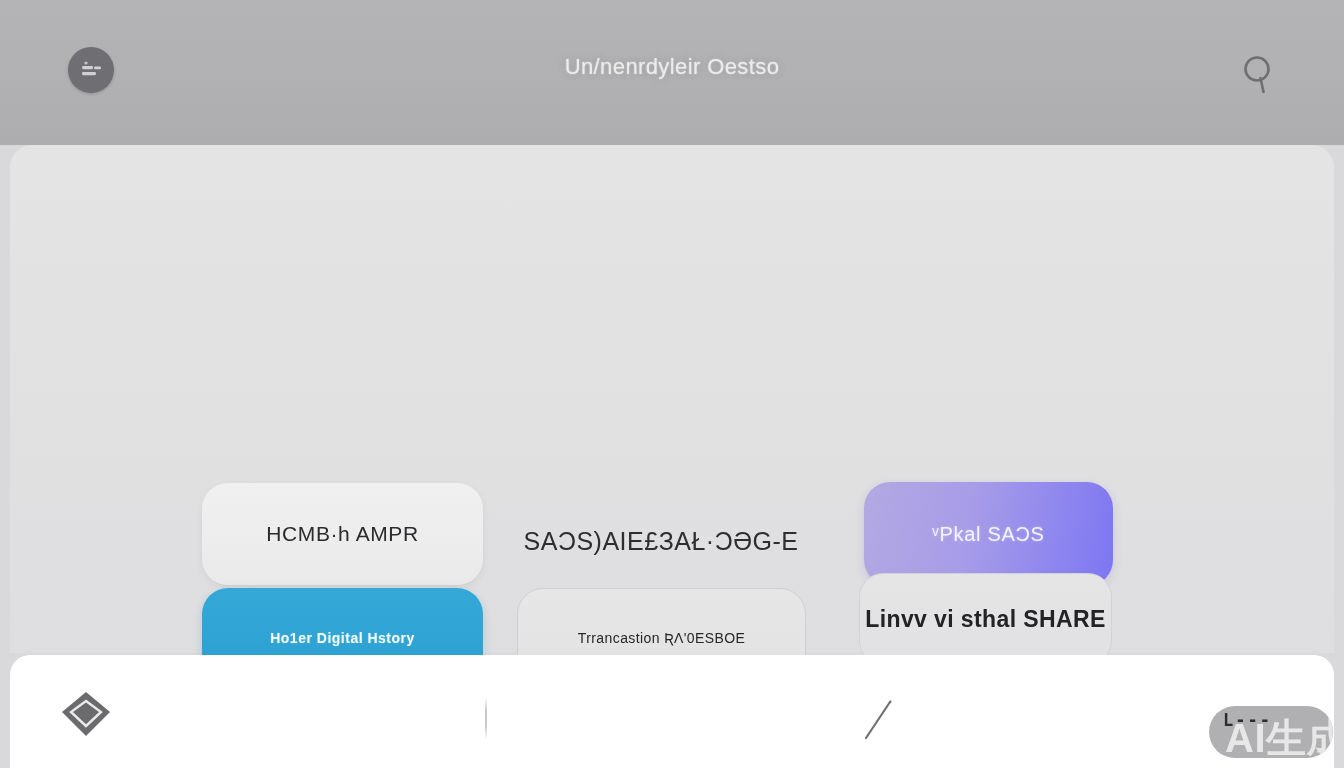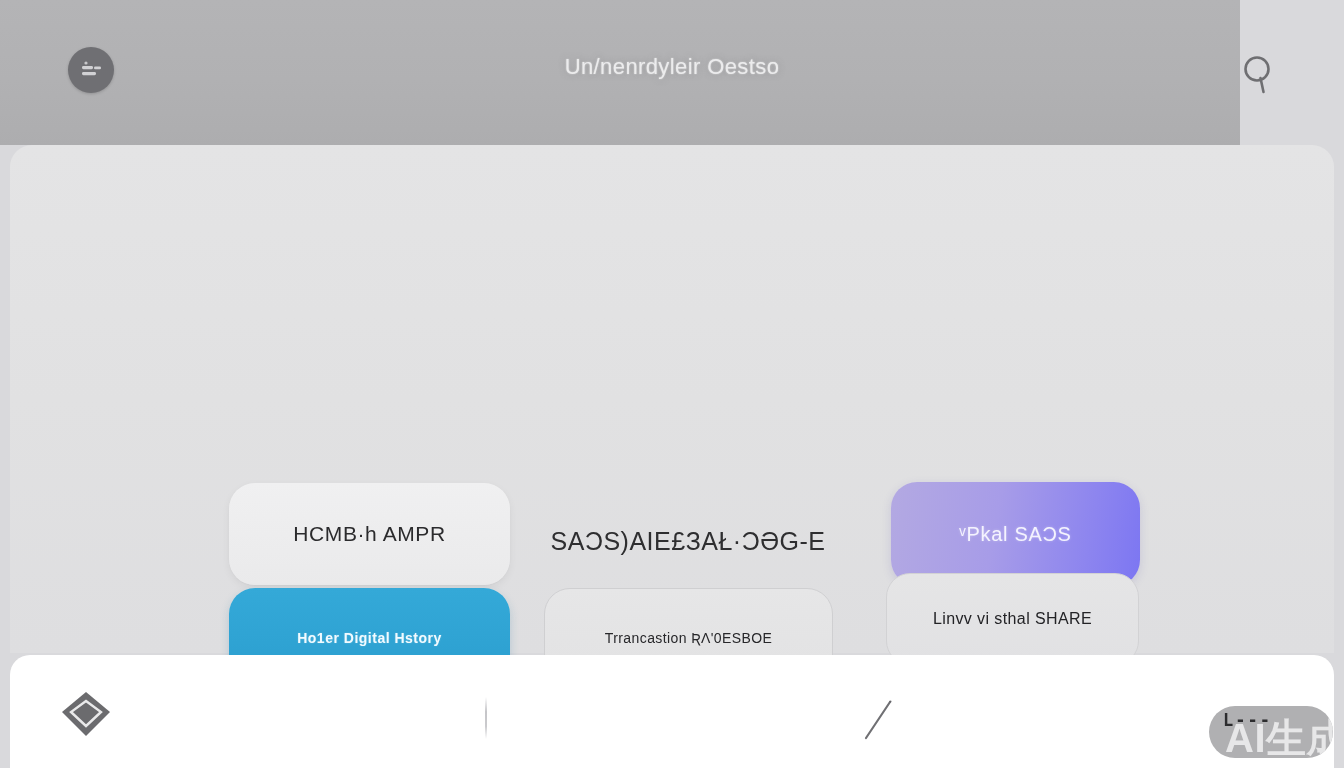--- a/index.html
+++ b/index.html
@@ -19,21 +19,21 @@
     height: 768px;
     background: #d9d9dc;
     overflow: hidden;
   }
 
   
   #header {
     position: absolute;
     left: 0;
     top: 0;
-    width: 1240px;
+    width: 1344px;
     height: 145px;
     background: linear-gradient(180deg, #b4b4b6 0%, #b1b1b3 55%, #adadaf 100%);
     z-index: 2;
   }
 
   #avatar-icon {
     position: absolute;
     left: 68px;
     top: 47px;
     width: 46px;
@@ -84,21 +84,20 @@
   }
 
   .card {
     position: absolute;
     display: flex;
     align-items: center;
     justify-content: center;
     box-sizing: border-box;
     text-align: right;
     white-space: nowrap;
-    margin-left: 27px;
   }
 
   
   #card-home {
     left: 192px;
     top: 338px;
     width: 281px;
     height: 102px;
     background: linear-gradient(180deg, #f0f0f1 0%, #eaeaeb 100%);
     border-radius: 26px;
@@ -175,22 +174,22 @@
 
   
   #card-share {
     left: 849px;
     top: 428px;
     width: 253px;
     height: 92px;
     background: linear-gradient(180deg, #e5e5e6 0%, #e1e1e3 100%);
     border: 1px solid #d2d2d4;
     border-radius: 24px;
-    font-size: 16px;
-    font-weight: 400;
+    font-size: 23px;
+    font-weight: 700;
     color: #232326;
     letter-spacing: 0.4px;
     filter: blur(0.5px);
   }
 
   
   #bottom-bar {
     position: absolute;
     left: 10px;
     top: 655px;

